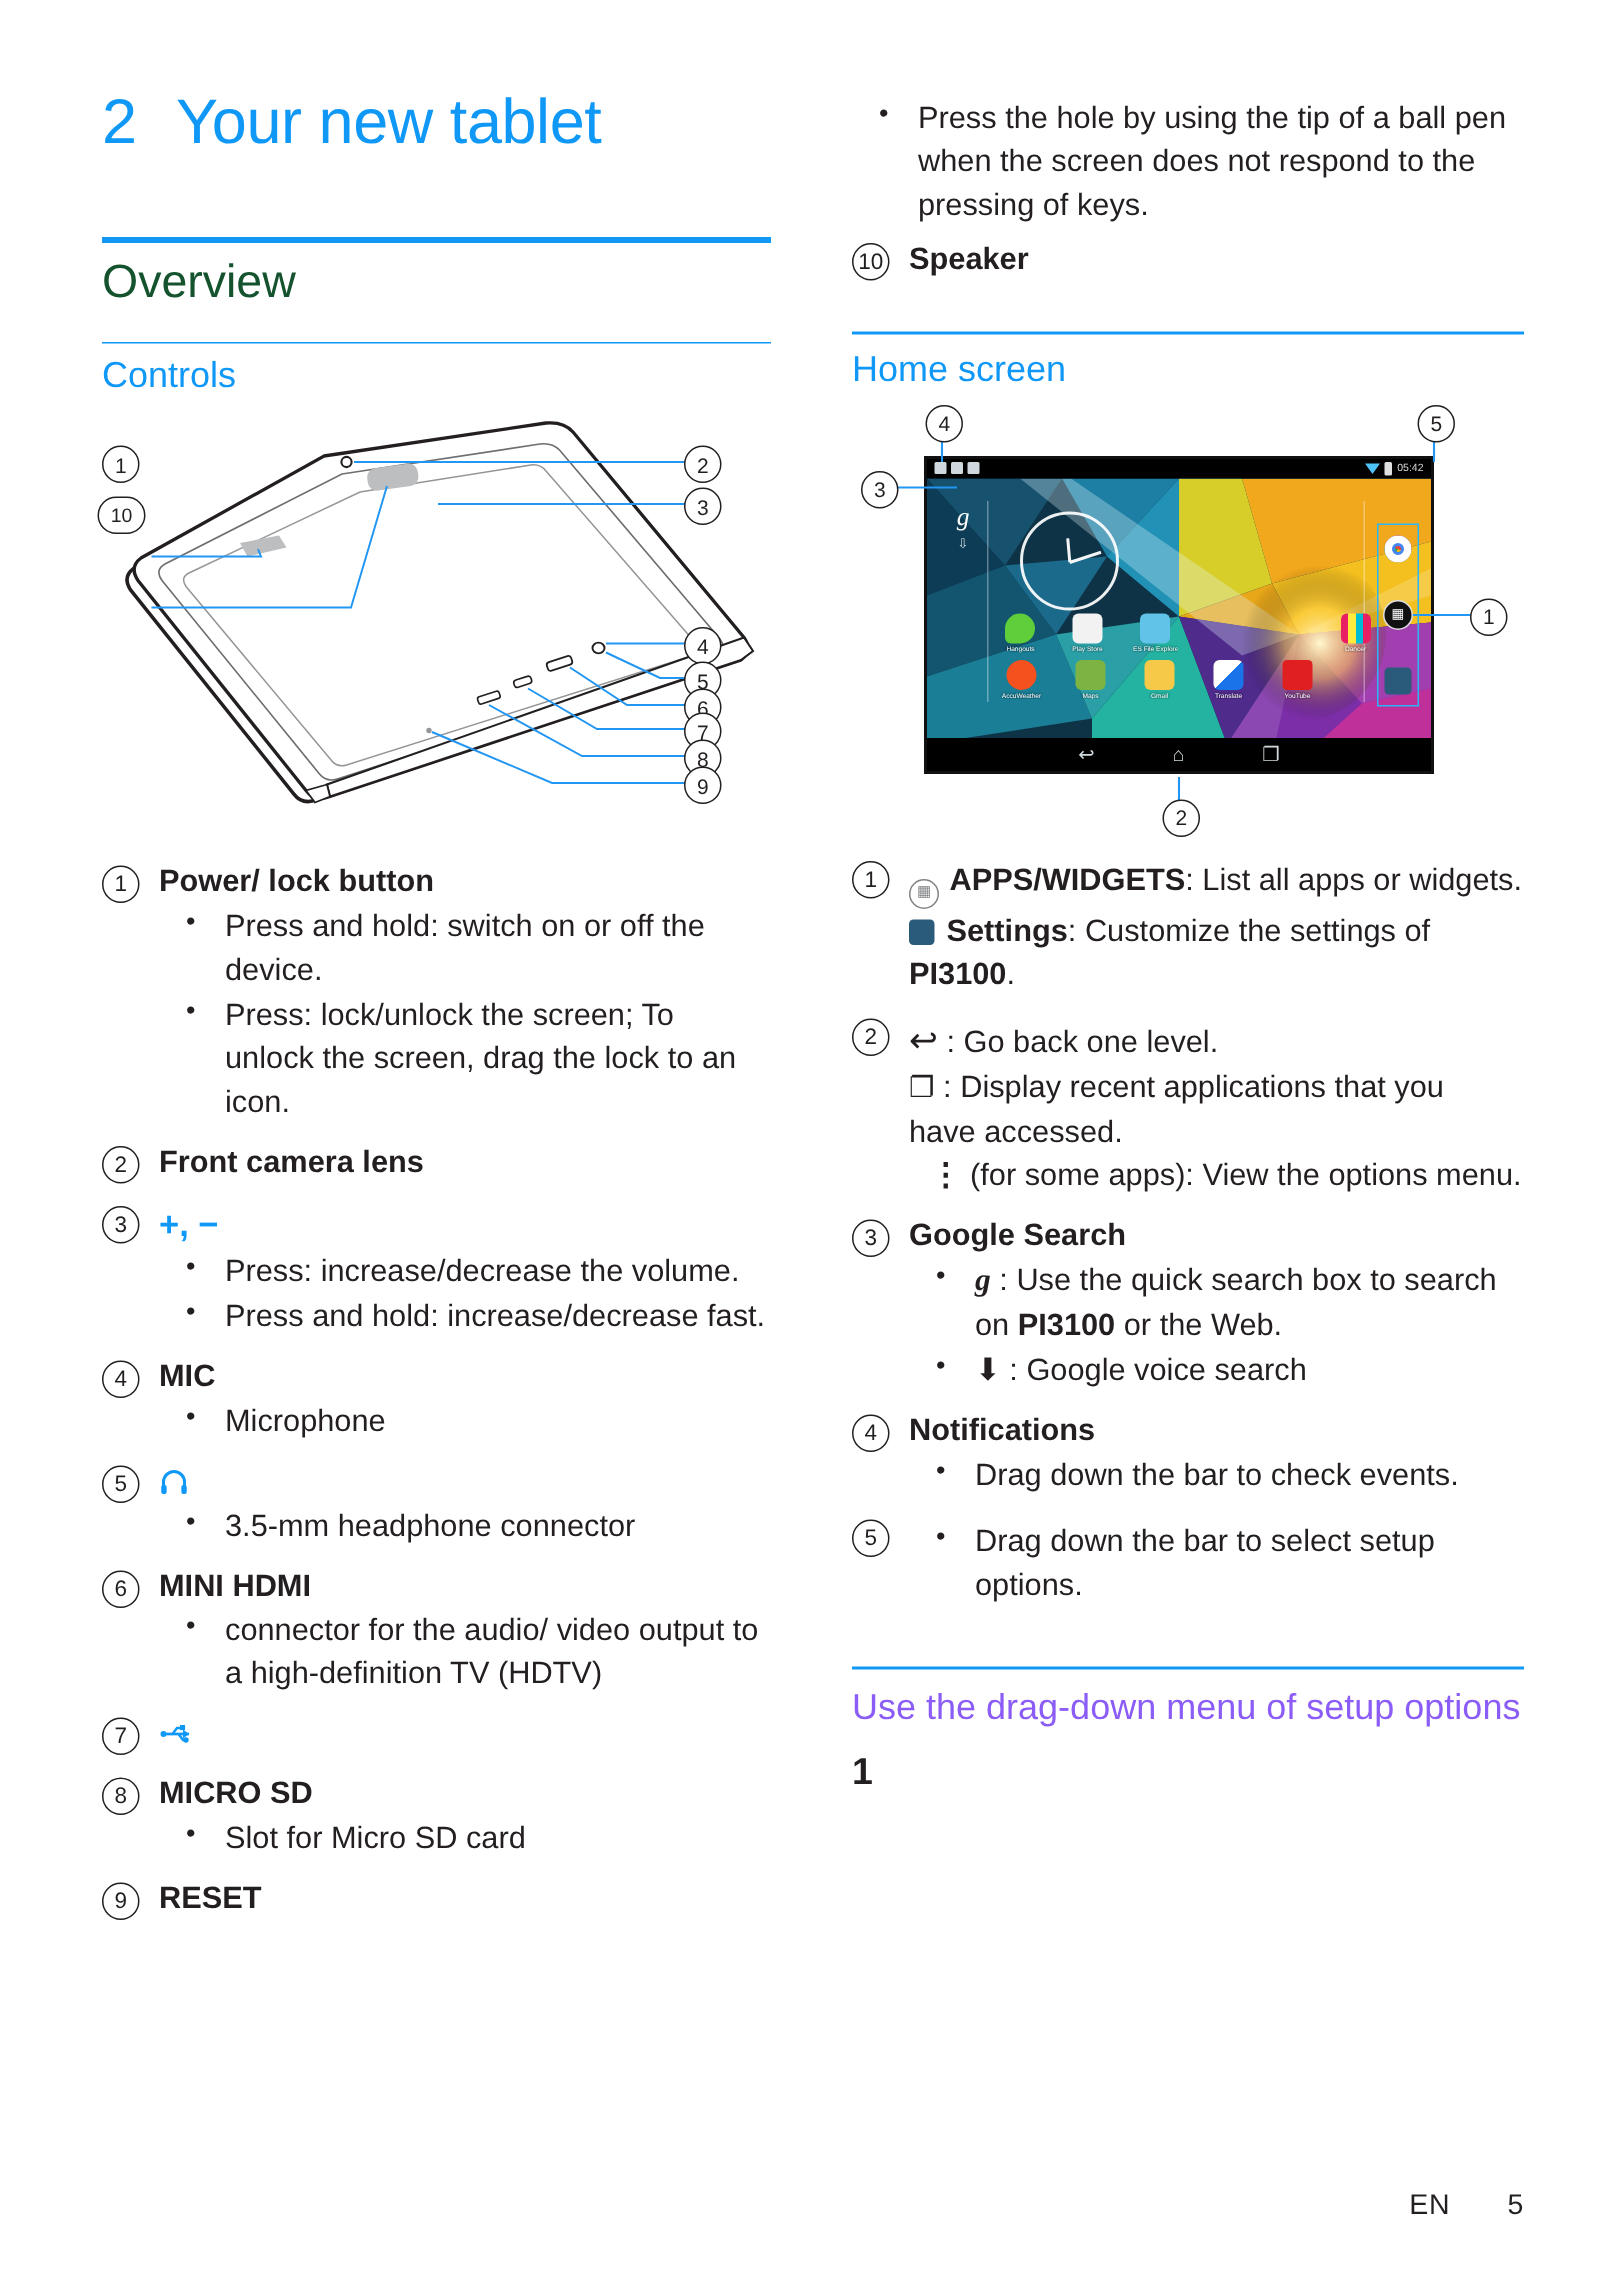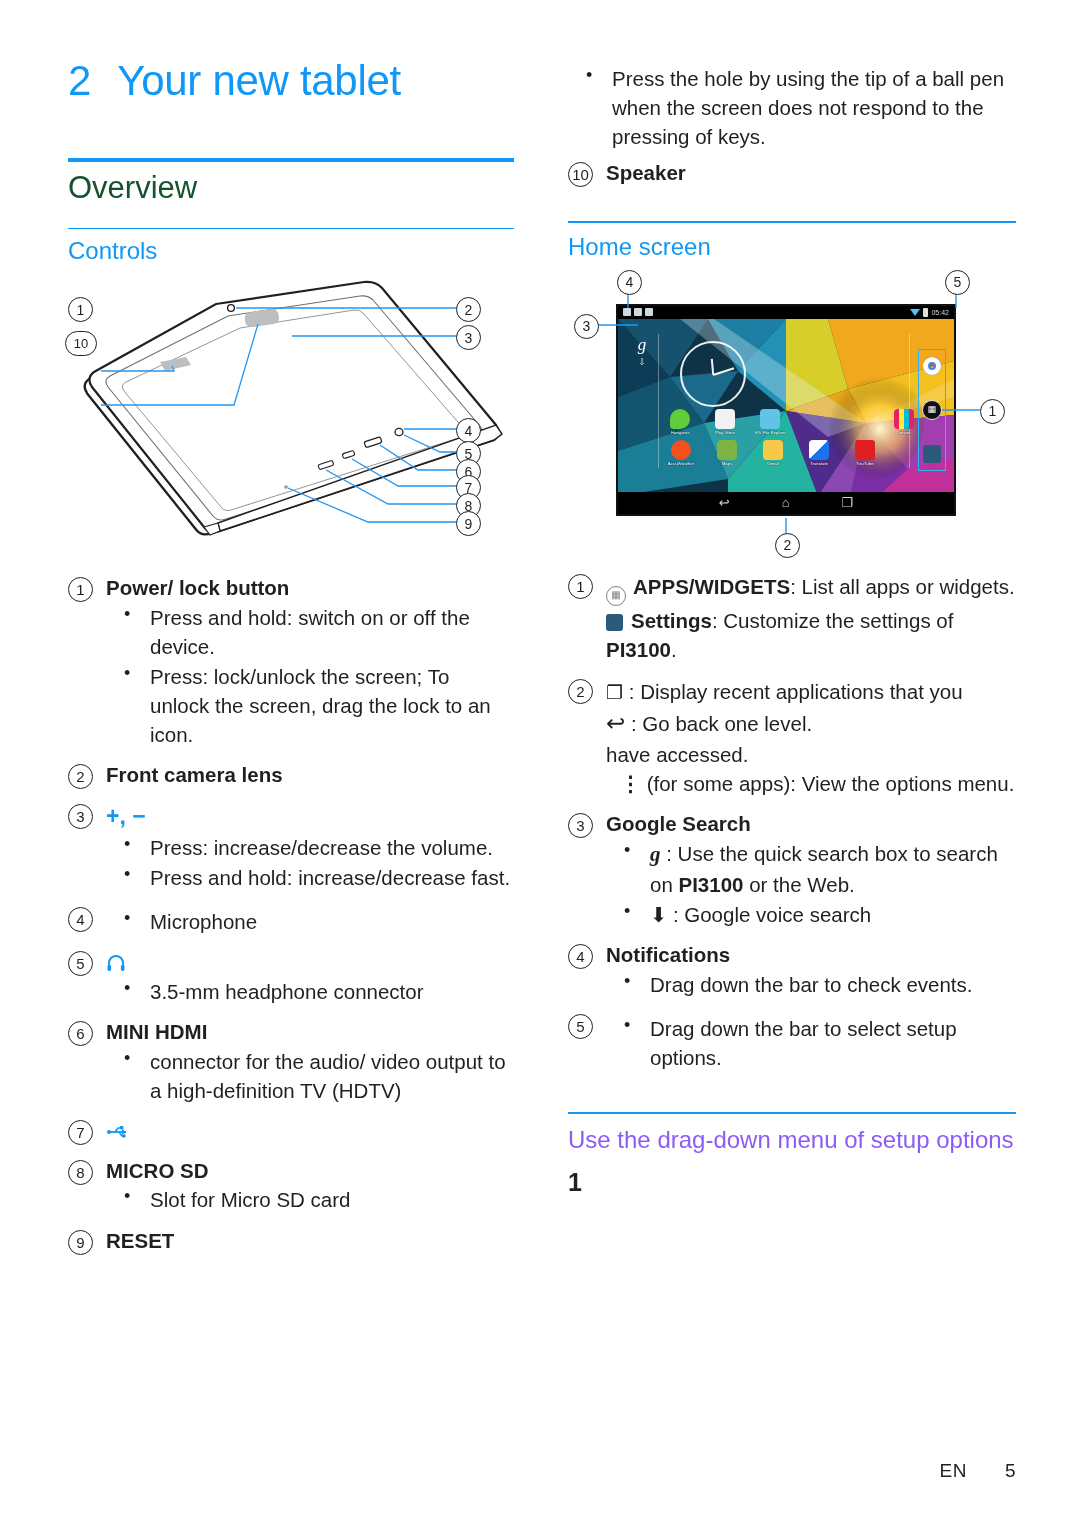--- a/index.html
+++ b/index.html
@@ -195,20 +195,21 @@
         <ul class="bullets">
           <li>Press: increase/decrease the volume.</li>
           <li>Press and hold: increase/decrease fast.</li>
         </ul>
       </div>
     </div>
 
     <div class="item">
       <div class="circ">4</div>
       <div class="item-body">
+        <div class="item-title">MIC</div>
         <ul class="bullets">
           <li class="reglist" style="font-weight:400;">Microphone</li>
         </ul>
       </div>
     </div>
 
     <div class="item">
       <div class="circ">5</div>
       <div class="item-body">
         <div class="item-title">
@@ -443,24 +444,24 @@
         <div class="plain-line">
           <span class="b">PI3100</span><span>.</span>
         </div>
       </div>
     </div>
 
     <div class="item">
       <div class="circ">2</div>
       <div class="item-body">
         <div class="plain-line">
+          <span style="font-size:23px;">↩</span><span> : Go back one level.</span>
+        </div>
+        <div class="plain-line">
           <span style="font-size:19px;">❐</span><span> : Display recent applications that you</span>
-        </div>
-        <div class="plain-line">
-          <span style="font-size:23px;">↩</span><span> : Go back one level.</span>
         </div>
         <div class="plain-line">have accessed.</div>
         <div class="plain-line" style="padding-left:14px;">
           <span class="b" style="font-size:21px;">⋮</span><span> (for some apps): View the options menu.</span>
         </div>
       </div>
     </div>
 
     <div class="item">
       <div class="circ">3</div>

